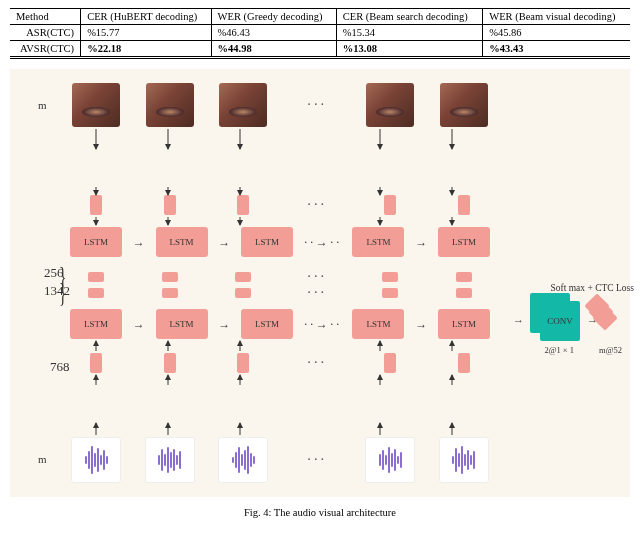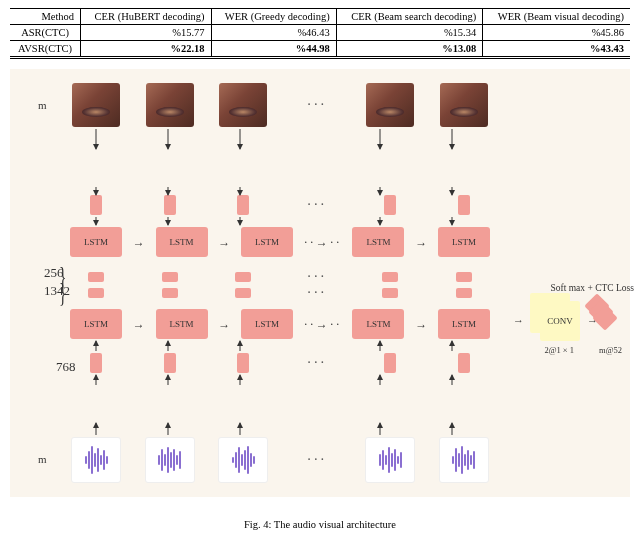--- a/index.html
+++ b/index.html
@@ -1,43 +1,43 @@
 <!DOCTYPE html>
 <html><head>
 <meta charset="utf-8">
 <style>
   html,body{margin:0;padding:0;background:#fff;font-family:"Times New Roman",Times,serif;font-size:11px;color:#000;width:640px}
   .page{padding:8px 10px 4px 10px}
   table.res{border-collapse:collapse;width:100%;font-size:10.5px}
-  table.res th,table.res td{padding:2px 6px;text-align:right}
+  table.res th,table.res td{padding:2px 6px;text-align:left}
   table.res th{font-weight:normal;border-bottom:1.5px solid #000;border-top:1px solid #000}
-  table.res td.method{text-align:center}
+  table.res td.method{text-align:right}
   .sep{border-right:1px solid #000}
   .dbl{border-top:1px solid #000}
   .dbl2{border-top:3px double #000}
   b{font-weight:bold}
   .figwrap{margin-top:10px;background:#faf5ed;padding:22px 22px 28px 22px;position:relative;height:428px;box-sizing:border-box}
-  .caption{text-align:center;font-size:10.5px;margin-top:22px}
+  .caption{text-align:center;font-size:10.5px;margin-top:10px}
   .mlabel{position:absolute;font-family:Georgia,serif;font-size:11px;color:#333}
   .row{display:flex;justify-content:space-between;align-items:center;position:absolute;left:60px;right:140px}
   .cell{width:52px;display:flex;justify-content:center;align-items:center}
   .dots{font-size:14px;color:#555;letter-spacing:2px}
   .lip{width:48px;height:44px;background:linear-gradient(135deg,#a56a55 0%,#7a4336 40%,#4d2b22 100%);border-radius:3px;position:relative;overflow:hidden}
   .lip::after{content:"";position:absolute;left:10px;right:10px;top:24px;height:10px;background:radial-gradient(ellipse at center,#b86 0%,#533 60%,#311 100%);border-radius:50%}
   .wave{width:48px;height:44px;background:#fff;border-radius:3px;border:1px solid #eee;display:flex;align-items:center;justify-content:center;gap:1px}
   .wave span{display:inline-block;width:2px;background:#8a6fd1;border-radius:1px}
   .bar{position:absolute;left:60px;right:140px;background:#f6d36b;border-radius:4px;height:34px;display:flex;align-items:center;justify-content:center;font-family:Georgia,serif;font-size:13px;color:#333}
   .lstm{width:52px;height:30px;background:#f29e97;border-radius:3px;display:flex;align-items:center;justify-content:center;font-size:9px;color:#333;font-family:Georgia,serif}
   .chip{width:12px;height:20px;background:#f29e97;border-radius:2px}
   .chipH{width:16px;height:10px;background:#f29e97;border-radius:2px}
   .brace{position:absolute;font-size:28px;color:#333;font-family:Georgia,serif;transform:scaleX(0.55)}
   .numlabel{position:absolute;font-size:13px;color:#333;font-family:Georgia,serif}
   .arrow{position:absolute;color:#333;font-size:11px}
   .convbox{position:absolute;right:46px;top:224px;width:54px;height:46px}
-  .convbox .a,.convbox .b{position:absolute;width:40px;height:40px;background:#fef9c3;border-radius:2px;display:flex;align-items:center;justify-content:center;font-size:9px;font-family:Georgia,serif;color:#333}
+  .convbox .a,.convbox .b{position:absolute;width:40px;height:40px;background:#14b8a6;border-radius:2px;display:flex;align-items:center;justify-content:center;font-size:9px;font-family:Georgia,serif;color:#333}
   .convbox .a{left:0;top:0}
   .convbox .b{left:10px;top:8px}
   .slabel{position:absolute;font-size:8.5px;font-family:Georgia,serif;color:#333}
   .tri{position:absolute;right:16px;top:228px;width:26px;height:42px}
   .tri div{position:absolute;width:18px;height:18px;background:#f29e97;transform:rotate(45deg);border-radius:2px}
   .loss{position:absolute;right:-4px;top:214px;font-size:9.5px;font-family:Georgia,serif;color:#333}
   .harrow{color:#333;font-size:12px;padding:0 2px}
   svg.arrows{position:absolute;left:0;top:0;width:100%;height:100%;pointer-events:none}
 </style>
 </head>
@@ -215,21 +215,21 @@
           <div class="chip"></div>
         </div>
       <div class="cell dots">···</div>
       <div class="cell">
           <div class="chip"></div>
         </div>
       <div class="cell">
           <div class="chip"></div>
         </div>
     </div>
-    <span class="numlabel" style="left:46px;top:290px">768</span>
+    <span class="numlabel" style="left:40px;top:290px">768</span>
 
 
     <div class="row" style="top:368px">
       <div class="cell">
           <div class="wave">
             <span style="height:8px"></span>
             <span style="height:18px"></span>
             <span style="height:28px"></span>
             <span style="height:14px"></span>
             <span style="height:24px"></span>

